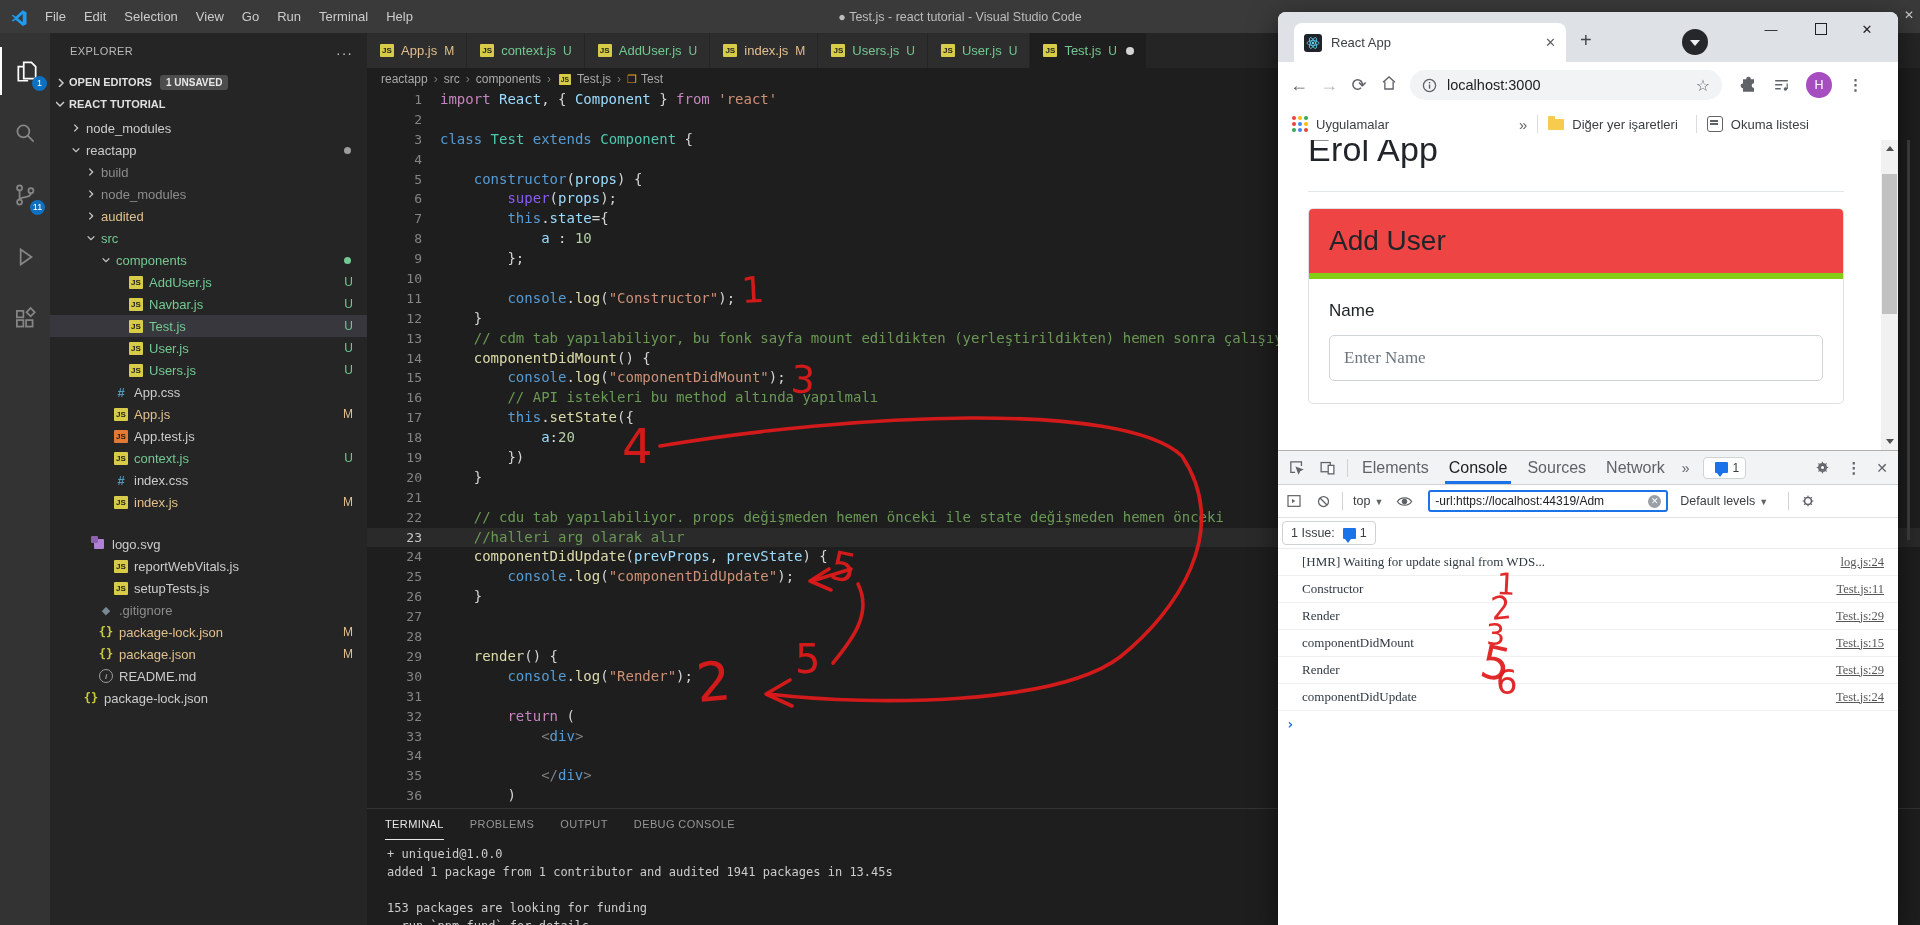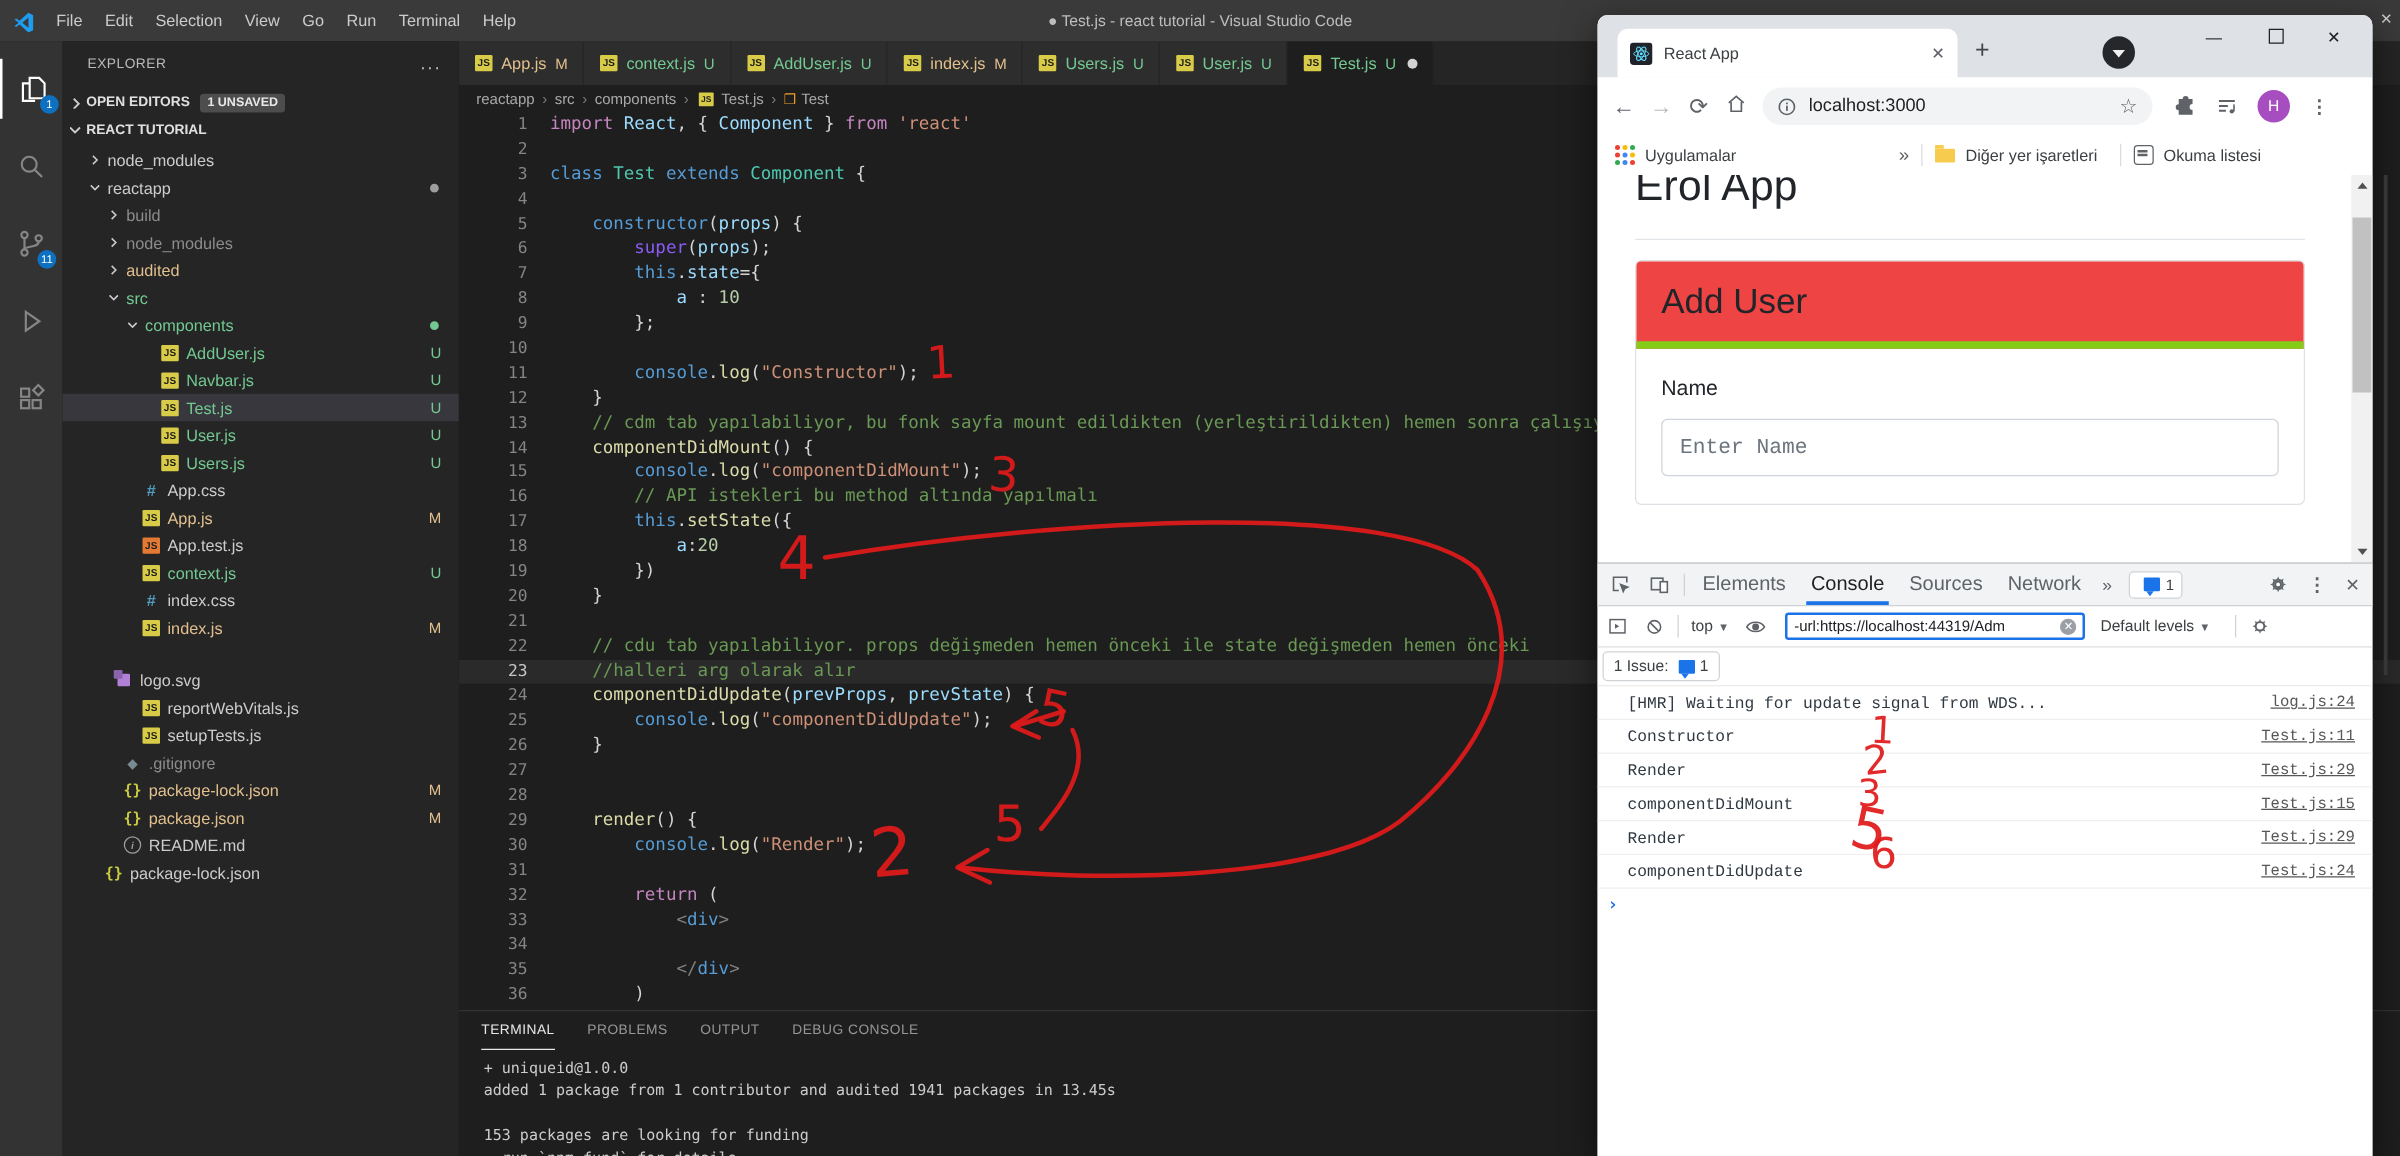--- a/index.html
+++ b/index.html
@@ -116,21 +116,21 @@
   #page-inner{margin:0 54px 0 30px;}
   #page h1{margin:-10px 0 0;font-size:34px;font-weight:500;color:#212529;letter-spacing:.2px;}
   #page hr{border:none;border-top:1px solid #e3e6e9;margin:22px 0 0;}
   #hide-form-btn{margin-top:22px;width:100%;height:40px;background:#343a40;color:#ffffff;border:none;border-radius:5px;font-size:16px;font-family:inherit;}
   #user-card{margin-top:16px;border:1px solid #dde1e5;border-radius:5px;overflow:hidden;}
   #user-card .card-header{background:#ef4444;border-bottom:6px solid #84cc16;padding:16px 20px;}
   #user-card .card-header h2{margin:0;font-size:28px;font-weight:500;color:#212529;}
   #user-card .card-body{padding:22px 20px;}
   #name-label{font-size:17px;color:#212529;}
   #name-input{display:block;margin-top:14px;width:100%;height:46px;box-sizing:border-box;border:1px solid #ced4da;border-radius:5px;
-              font-size:17px;padding:0 14px;color:#0f766e;font-family:Liberation Mono, monospace;}
+              font-size:17px;padding:0 14px;color:#0f766e;font-family:Liberation Serif, serif;}
   #name-input::placeholder{color:#6c757d;}
   #page-scrollbar{position:absolute;right:0;top:0;width:17px;height:310px;background:#f1f1f1;}
   .sb-arrow{position:absolute;left:0;width:17px;height:17px;display:flex;align-items:center;justify-content:center;}
   .sb-arrow.up{top:0;} .sb-arrow.down{bottom:0;}
   .sb-arrow i{width:0;height:0;border-left:4px solid transparent;border-right:4px solid transparent;display:block;}
   .sb-arrow.up i{border-bottom:5px solid #505050;} .sb-arrow.down i{border-top:5px solid #505050;}
   #page-thumb{position:absolute;left:1px;top:34px;width:15px;height:140px;background:#c1c1c1;}
 
   #devtools{position:absolute;left:0;top:438px;right:0;bottom:0;background:#ffffff;border-top:1px solid #b0b0b0;font-family:"Liberation Sans",sans-serif;}
   #dt-tabbar{height:33px;background:#f1f3f4;display:flex;align-items:center;border-bottom:1px solid #d0d3d6;}
@@ -145,21 +145,21 @@
   #dt-msgchip span{font-size:12px;color:#3c4043;margin-left:5px;}
   #dt-toolbar{height:32px;display:flex;align-items:center;border-bottom:1px solid #e0e0e0;}
   .dd{font-size:12.5px;color:#3c4043;margin:0 6px;}
   .dd .car{font-size:9px;color:#5f6368;margin-left:4px;}
   #dt-filter{display:flex;align-items:center;height:22px;width:240px;border:2px solid #1a73e8;border-radius:3px;margin-left:8px;padding:0 5px;box-sizing:border-box;}
   #dt-filter .ftxt{font-size:12px;color:#202124;white-space:nowrap;overflow:hidden;flex:1;}
   #dt-filter .clr{flex:none;width:13px;height:13px;border-radius:50%;background:#9aa0a6;color:#fff;font-size:9px;line-height:13px;text-align:center;}
   #dt-issues{height:30px;display:flex;align-items:center;border-bottom:1px solid #ececec;padding-left:4px;}
   #issue-chip{display:flex;align-items:center;border:1px solid #d0d3d6;border-radius:4px;height:22px;padding:0 8px;font-size:12.5px;color:#3c4043;}
   #issue-chip .flag{margin:0 4px 0 8px;}
-  #dt-messages{font-family:Liberation Mono, monospace;font-size:13px;color:#303942;}
+  #dt-messages{font-family:Liberation Serif, serif;font-size:13px;color:#303942;}
   .con-row{height:26px;display:flex;align-items:center;border-bottom:1px solid #f0f0f0;padding:0 14px 0 24px;}
   .con-row .msg{flex:1;white-space:nowrap;}
   .con-row .src{color:#575757;text-decoration:underline;font-size:12.5px;}
   #prompt-row{height:26px;display:flex;align-items:center;padding-left:8px;}
   #prompt-row .gt{color:#1a73e8;font-weight:bold;font-family:"DejaVu Sans Mono",monospace;font-size:14px;}
 
   
   #right-strip-line{position:absolute;left:1907px;top:140px;width:3px;height:400px;background:#3f3f40;z-index:0;}
 
   #annotations{position:absolute;inset:0;z-index:20;pointer-events:none;}

